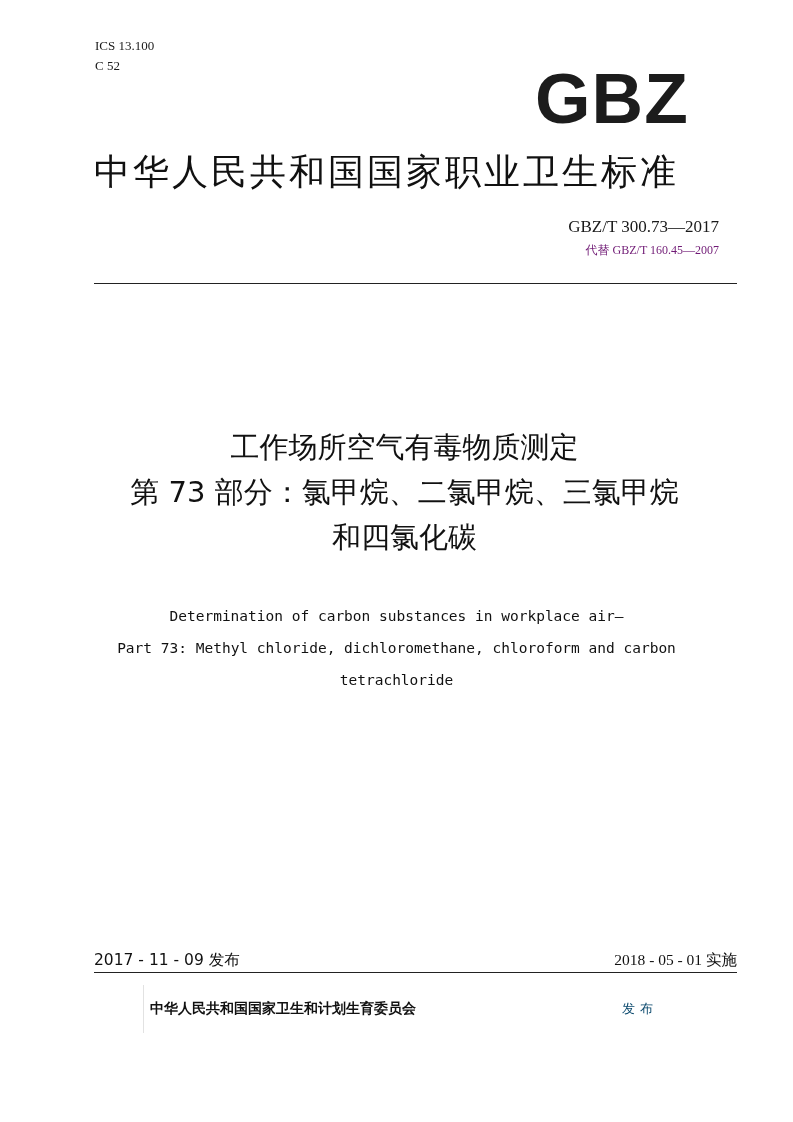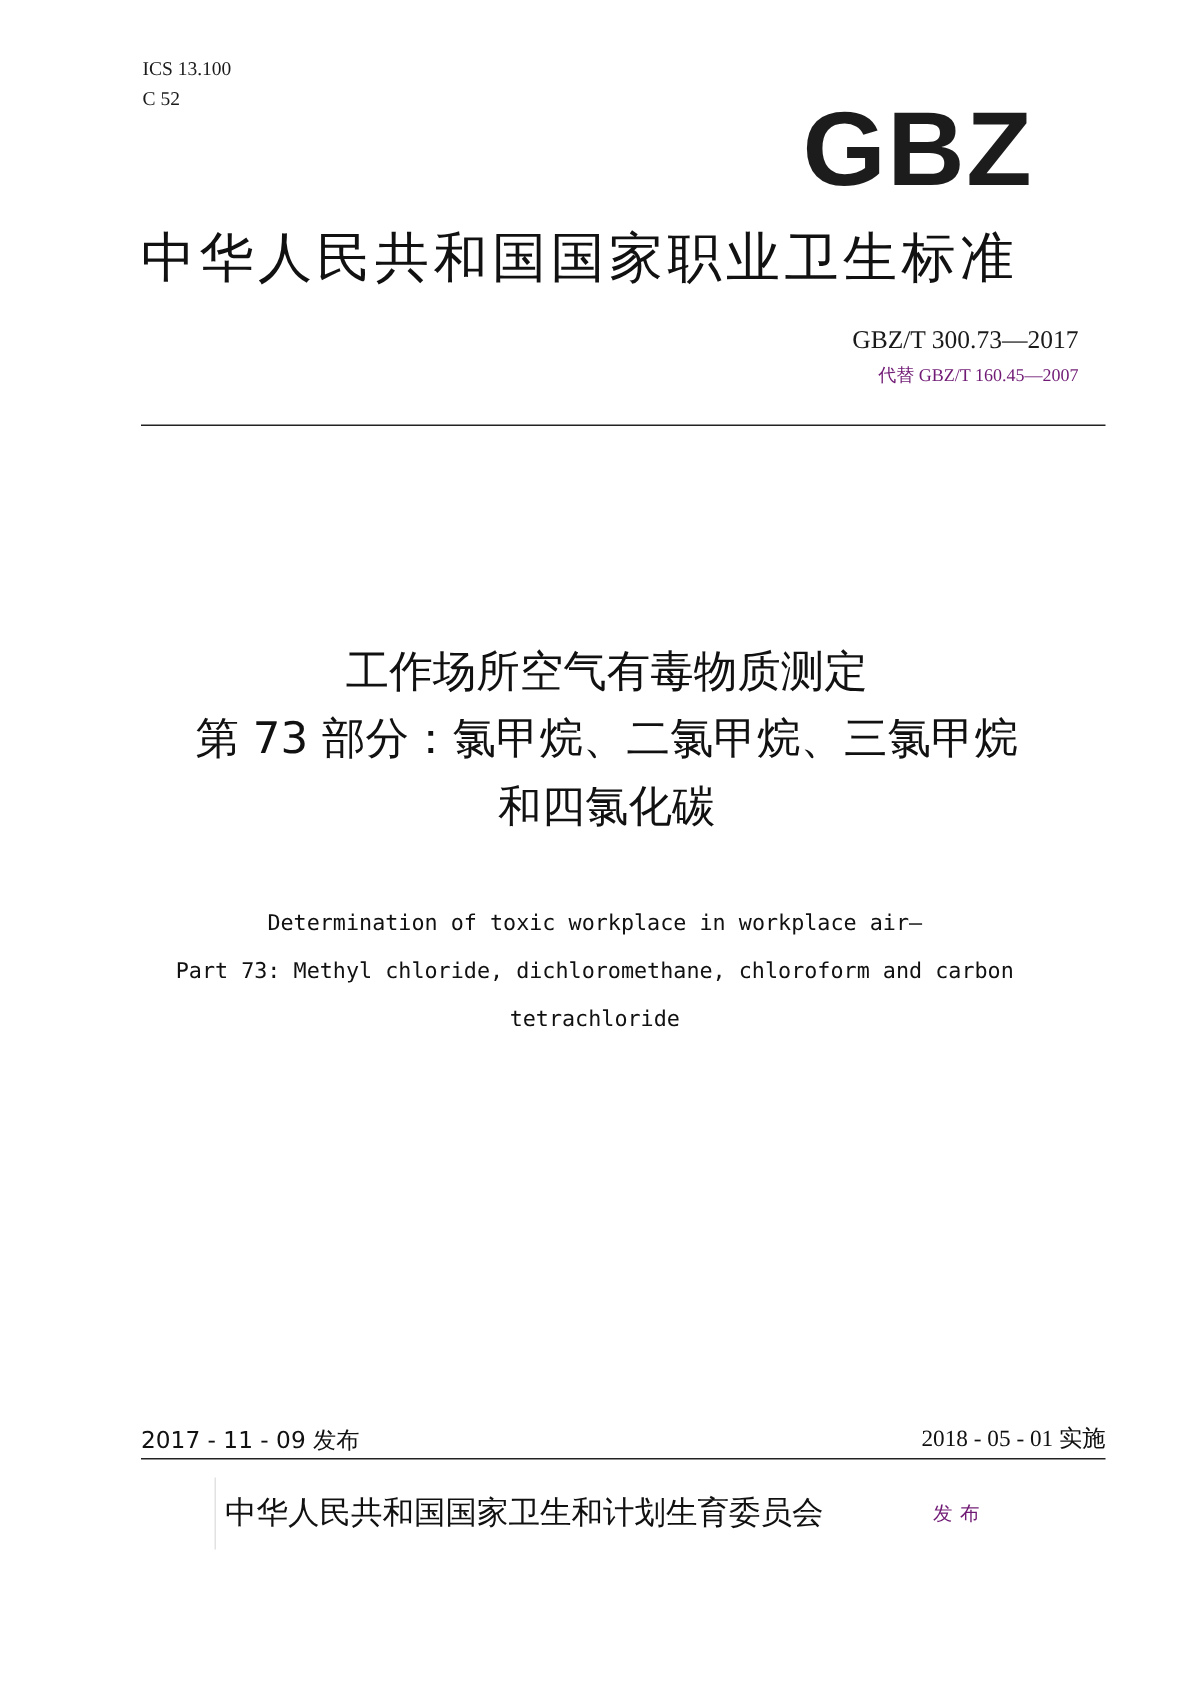--- a/index.html
+++ b/index.html
@@ -128,34 +128,34 @@
 
     .authority-bar {
       left: 143px; top: 985px;
       width: 0;
       height: 48px;
       border-left: 1px solid #e2e2e2;
     }
     .authority {
       left: 150px; top: 993px;
       font-family: "DejaVu Serif", serif;
-      font-weight: normal;
-      font-size: 21px;
+      font-weight: bold;
+      font-size: 14px;
       line-height: 30px;
       color: #111111;
       white-space: nowrap;
       letter-spacing: 0px;
     }
     .publish-label {
       left: 622px; top: 999px;
       font-family: Liberation Serif, serif;
       font-size: 13px;
       line-height: 20px;
       letter-spacing: 5px;
-      color: #701a75;
+      color: #0c4a6e;
       white-space: nowrap;
     }
   </style>
 </head>
 <body>
 
 <div class="abs ics">ICS 13.100</div>
 <div class="abs ccode">C 52</div>
 
 <div class="abs logo">GBZ</div>
@@ -167,21 +167,21 @@
 
 <div class="abs rule-top"></div>
 
 <div class="abs zh-title">
   <span class="line">工作场所空气有毒物质测定</span>
   <span class="line">第 73 部分：氯甲烷、二氯甲烷、三氯甲烷</span>
   <span class="line">和四氯化碳</span>
 </div>
 
 <div class="abs en-title">
-  <span class="line">Determination of toxic workplace in workplace air—</span>
+  <span class="line">Determination of carbon substances in workplace air—</span>
   <span class="line">Part 73: Methyl chloride, dichloromethane, chloroform and carbon</span>
   <span class="line">tetrachloride</span>
 </div>
 
 <div class="abs issue-date">2017 - 11 - 09 发布</div>
 <div class="abs impl-date">2018 - 05 - 01 实施</div>
 <div class="abs rule-bottom"></div>
 
 <div class="abs authority-bar"></div>
 <div class="abs authority">中华人民共和国国家卫生和计划生育委员会</div>

